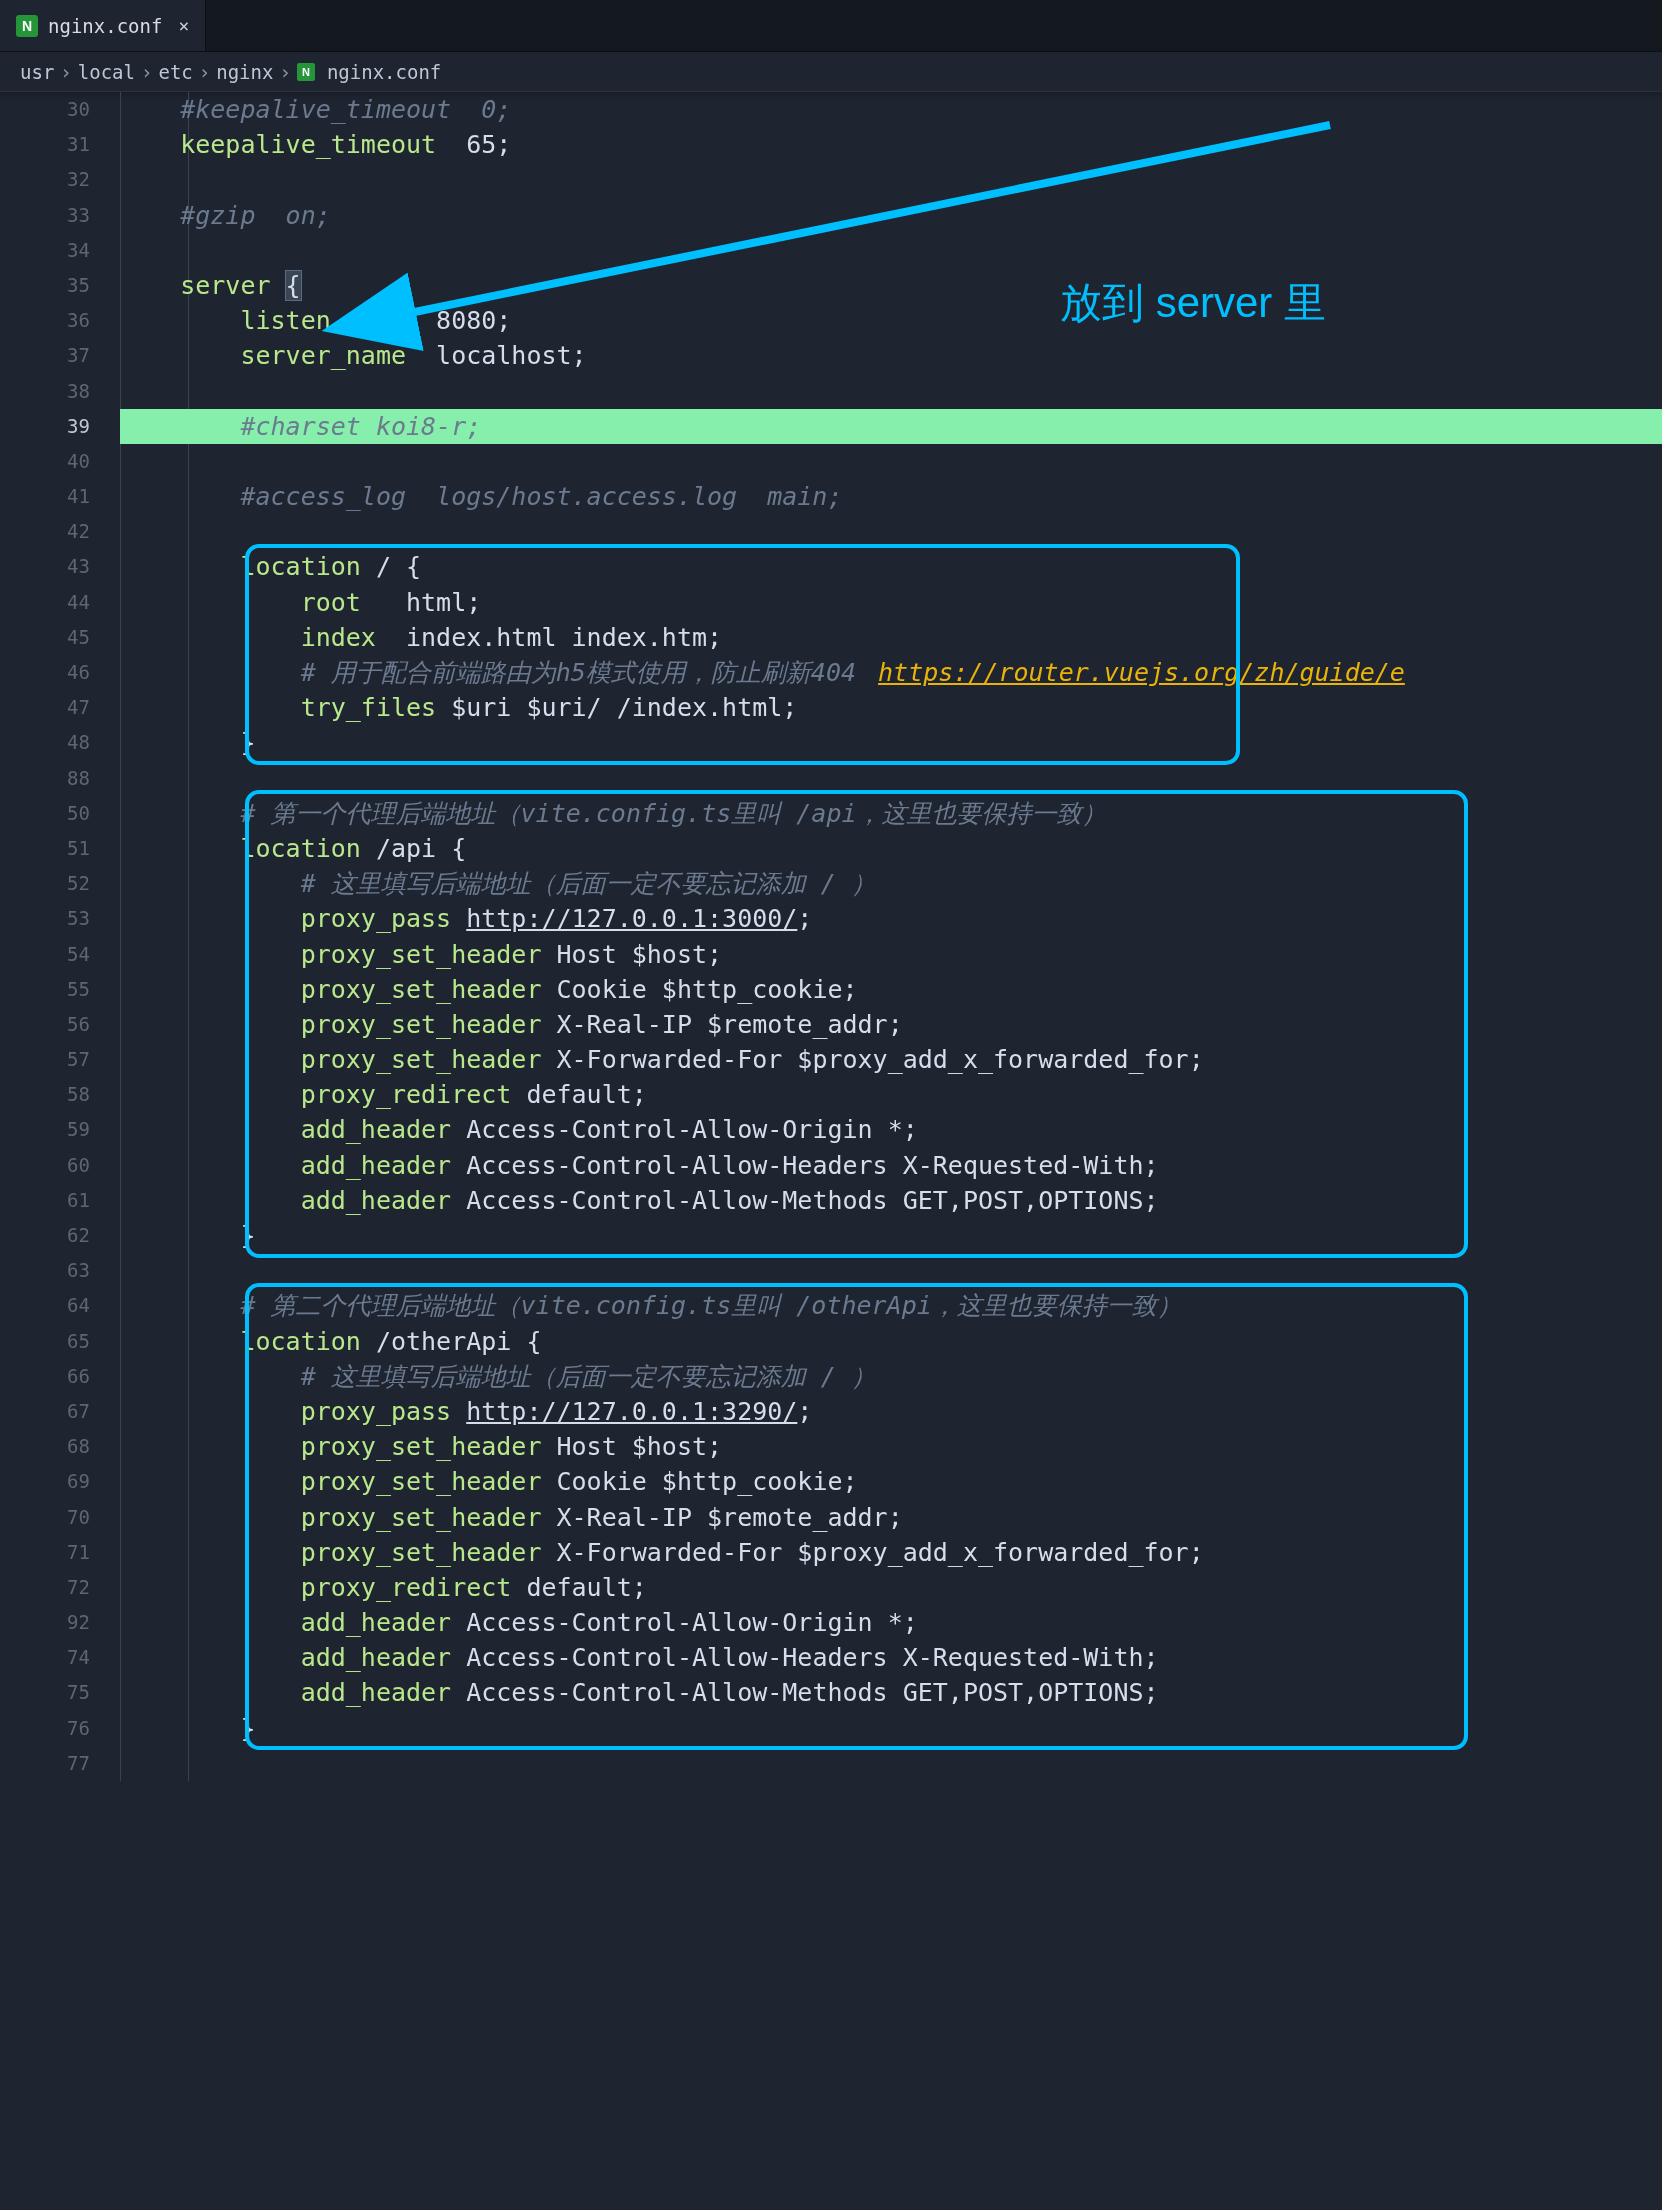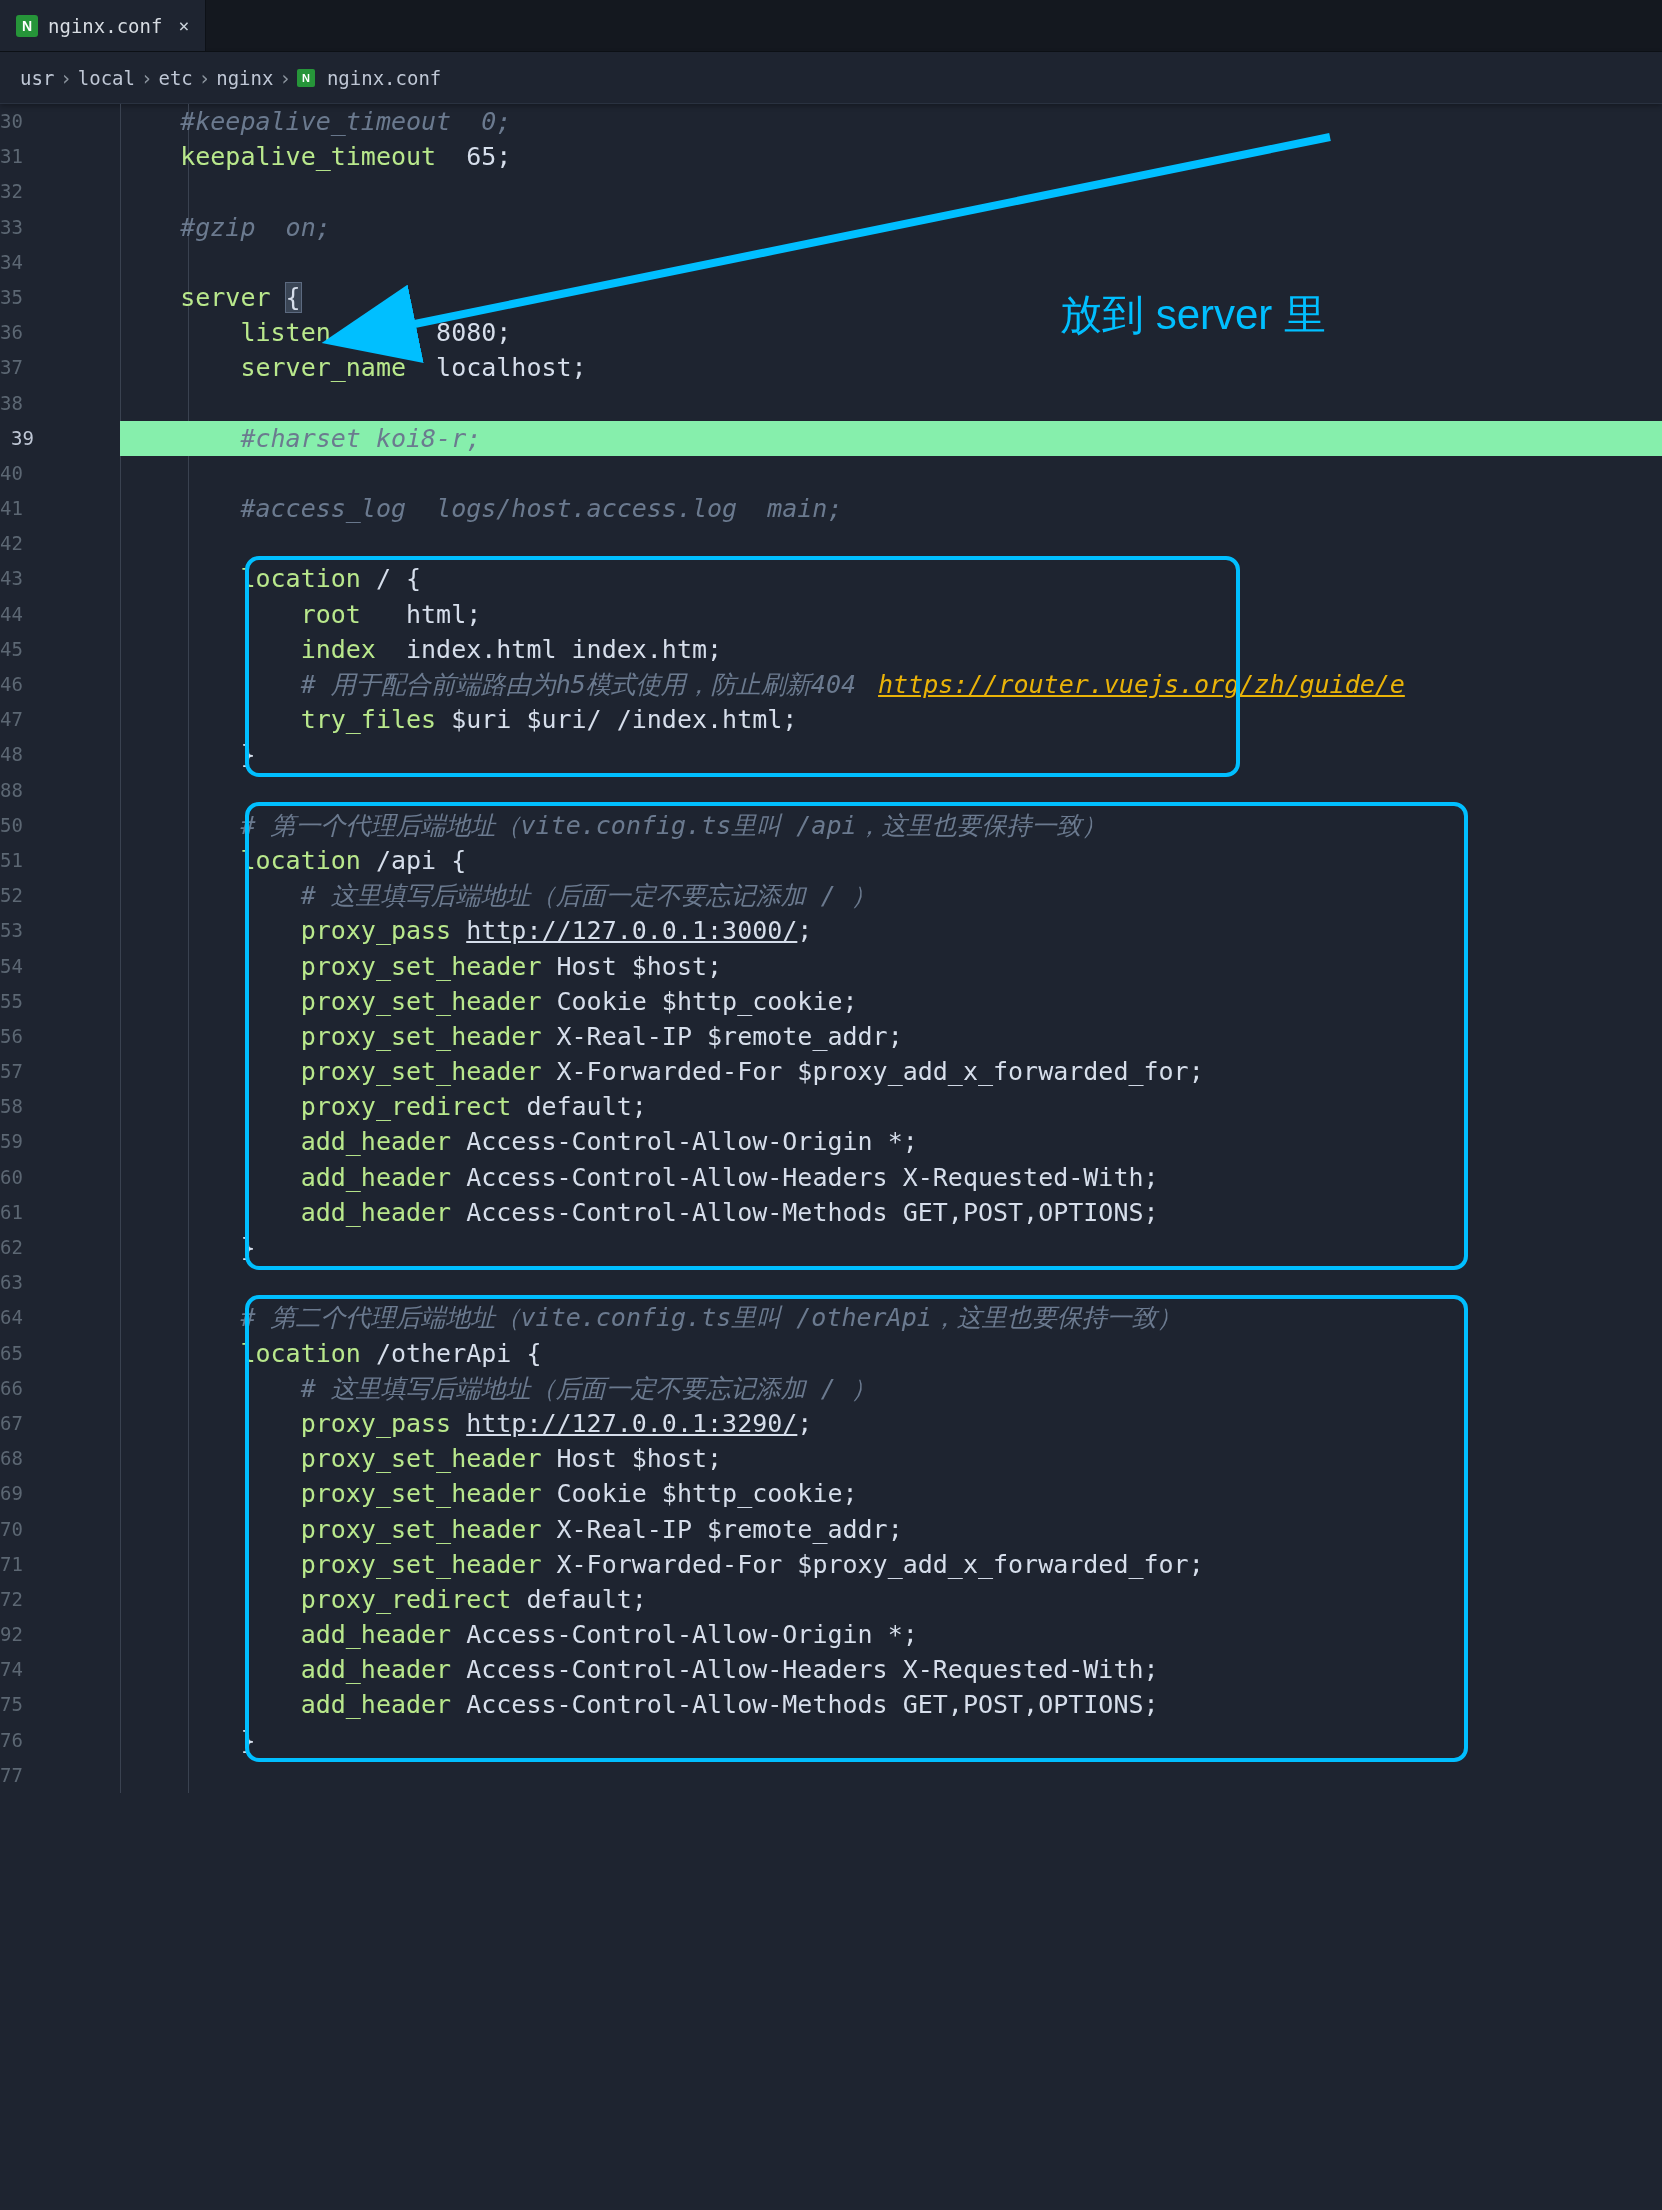--- a/index.html
+++ b/index.html
@@ -36,21 +36,21 @@
   align-items: center;
   justify-content: center;
   color: #fff;
   font-weight: bold;
   font-size: 14px;
   font-family: sans-serif;
 }
 .tab-title { color: #d7dce2; font-size: 19px; }
 .tab-close { color: #c9d1d9; font-size: 18px; margin-left: 6px; cursor: pointer; }
 .breadcrumbs {
-  height: 52px;
+  height: 40px;
   display: flex;
   align-items: center;
   padding: 0 20px;
   gap: 6px;
   color: #bfc7d5;
   font-size: 19px;
   border-bottom: 1px solid #2a3240;
   box-shadow: 0 2px 5px rgba(0,0,0,0.3);
 }
 .bc-sep { color: #8b949e; }
@@ -64,20 +64,21 @@
   justify-content: center;
   color: #fff;
   font-weight: bold;
   font-size: 11px;
   font-family: sans-serif;
 }
 .editor-wrap { position: relative; }
 .editor { display: flex; position: relative; }
 .gutter {
   width: 120px;
+  text-align: right;
   color: #5c6773;
   padding-right: 30px;
   line-height: 35.2px;
   font-size: 19px;
   flex-shrink: 0;
 }
 .code {
   flex: 1;
   line-height: 35.2px;
   font-size: 25px;

